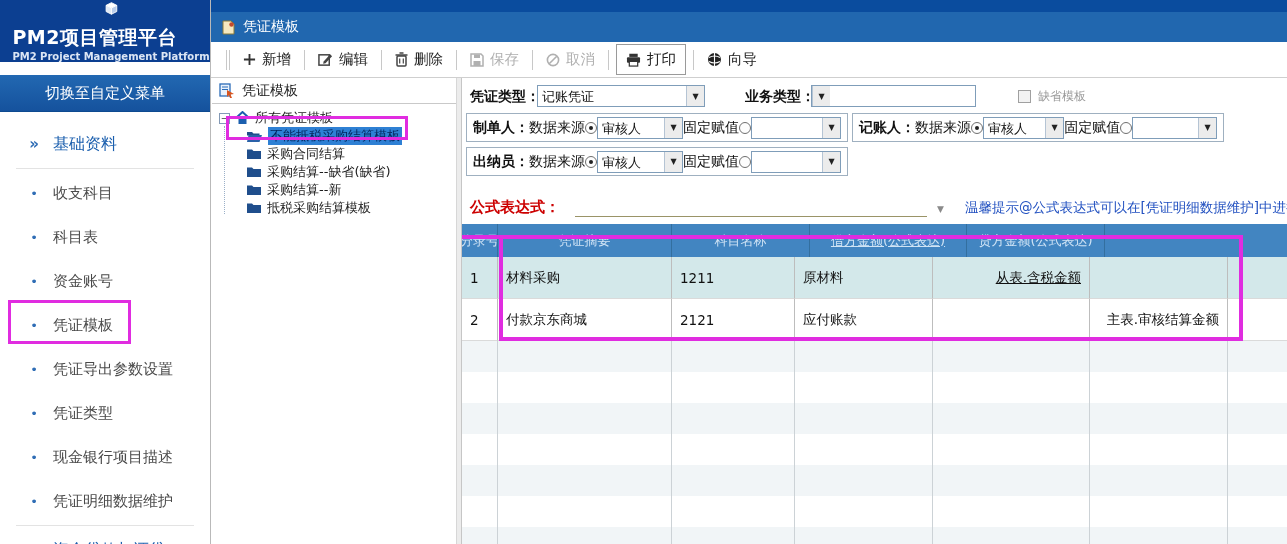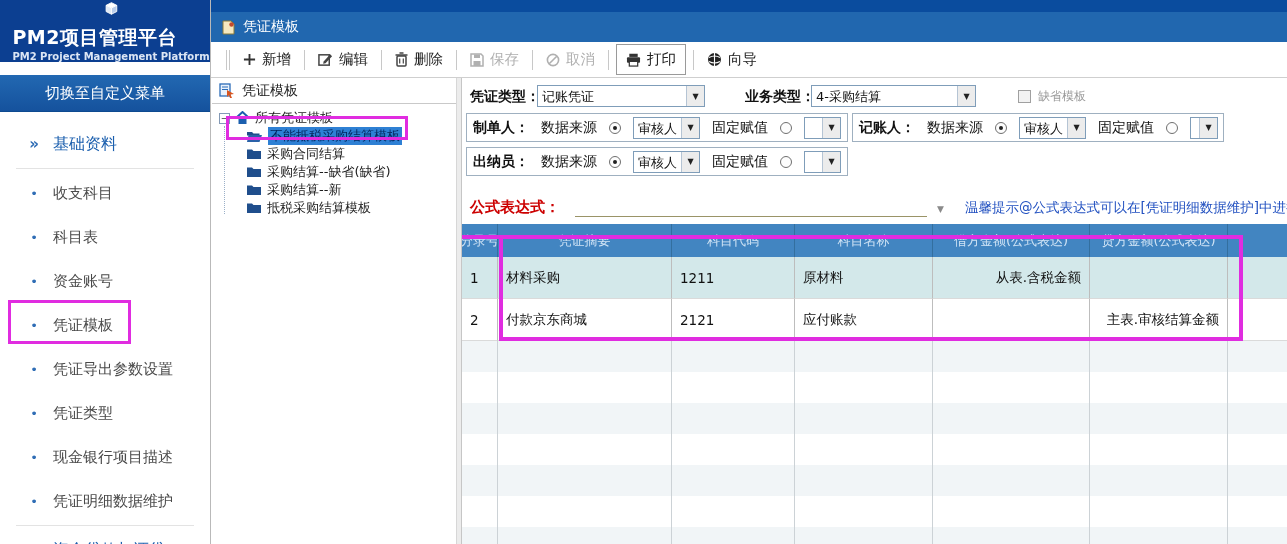--- a/index.html
+++ b/index.html
@@ -69,21 +69,21 @@
   .row1 { position:absolute; left:0; top:7px; width:978px; height:24px; }
   .row1 .lab-vt { position:absolute; left:8px; top:3px; }
   .row1 .cb-vt { position:absolute; left:75px; top:0; width:168px; }
   .row1 .lab-bt { position:absolute; left:283px; top:3px; }
   .row1 .cb-bt { position:absolute; left:349px; top:0; width:165px; }
   .chkwrap { position:absolute; left:556px; top:3px; display:flex; align-items:center; gap:7px; }
   .checkbox { width:13px; height:13px; border:1px solid #a0a0a0; background:#f2f2f2; }
   .chkwrap .clab { font-size:12px; color:#9a9a9a; }
 
   .grp { position:absolute; height:29px; border:1px solid #9fb0c0; display:flex; align-items:center;
-         gap:12px; padding:0 6px; }
+         gap:0; padding:0 6px; }
   .grp .radio { width:12px; height:12px; border:1px solid #6f6f6f; border-radius:50%; background:#fdfdfd;
                 position:relative; flex:0 0 auto; }
   .grp .radio.sel::after { content:""; position:absolute; left:3px; top:3px; width:4px; height:4px;
                            border-radius:50%; background:#222; }
   .grp .combo { width:88px; }
   .grp .combo.wide { width:92px; }
   .g-zd  { left:4px;  top:35px; width:382px; }
   .g-jz  { left:390px; top:35px; width:372px; }
   .g-cn  { left:4px;  top:69px; width:382px; }
 
@@ -97,21 +97,21 @@
   .vtable { position:absolute; left:0; top:146px; width:825px; height:320px; overflow:hidden; }
   .thead { display:flex; height:33px; background:#4285c1; }
   .th { color:#cfe3f5; font-size:13px; display:flex; align-items:center; justify-content:center;
         border-right:1px solid #336f9f; overflow:hidden; white-space:nowrap; }
   .trow { display:flex; height:42px; }
   .trow.sel { background:#d3e8ea; }
   .td { font-size:13.5px; color:#111; display:flex; align-items:center; padding:0 8px;
         border-right:1px solid #bdbdbd; border-bottom:1px solid #dadada; overflow:hidden; white-space:nowrap; }
   .td.rt { justify-content:flex-end; }
   .c0 { width:36px; } .c1 { width:174px; } .c2 { width:123px; } .c3 { width:138px; }
-  .c4 { width:157px; } .c5 { width:138px; } .c6 { width:59px; border-right:none; }
+  .c4 { width:157px;text-decoration:underline; } .c5 { width:138px; } .c6 { width:59px; border-right:none; }
   .tempty { position:relative; height:203px;
             background:repeating-linear-gradient(#f1f5f7 0 31px, #ffffff 31px 62px); }
   .gline { position:absolute; top:0; width:1px; height:203px; background:#ccd2d6; }
 
   
   .mg { position:absolute; border:3px solid #e02ce0; pointer-events:none; }
   .mg-sidebar { left:8px; top:300px; width:123px; height:44px; }
   .mg-tree { left:226px; top:116px; width:182px; height:24px; }
   .mg-table { left:499px; top:235px; width:744px; height:106px; border-width:4px; }
   .mg-seg { position:absolute; left:462px; top:235px; width:37px; height:4px; background:#e02ce0; pointer-events:none; }
@@ -325,21 +325,20 @@
   <div class="form-area">
 
     <div class="row1">
       <span class="flabel lab-vt">凭证类型：</span>
       <div class="combo cb-vt">
         <span class="val">记账凭证</span>
         <span class="arr">▼</span>
       </div>
       <span class="flabel lab-bt">业务类型：</span>
       <div class="combo cb-bt">
-        <span class="val">4-采购结算</span>
         <span class="arr">▼</span>
       </div>
       <div class="chkwrap">
         <span class="checkbox"></span>
         <span class="clab">缺省模板</span>
       </div>
     </div>
 
     <div class="grp g-zd">
       <span class="flabel">制单人：</span>
@@ -393,21 +392,20 @@
       <span class="rlab">公式表达式：</span>
       <div class="uline"></div>
       <span class="drop">▼</span>
       <span class="hint"><span>温馨提示@公式表达式可以在[凭证明细数据维护]中进行维护</span></span>
     </div>
 
     <div class="vtable">
       <div class="thead">
         <div class="th c0">分录号</div>
         <div class="th c1">凭证摘要</div>
-        <div class="th c2">科目代码</div>
         <div class="th c3">科目名称</div>
         <div class="th c4">借方金额(公式表达)</div>
         <div class="th c5">贷方金额(公式表达)</div>
         <div class="th c6"></div>
       </div>
       <div class="trow sel">
         <div class="td c0">1</div>
         <div class="td c1">材料采购</div>
         <div class="td c2">1211</div>
         <div class="td c3">原材料</div>

